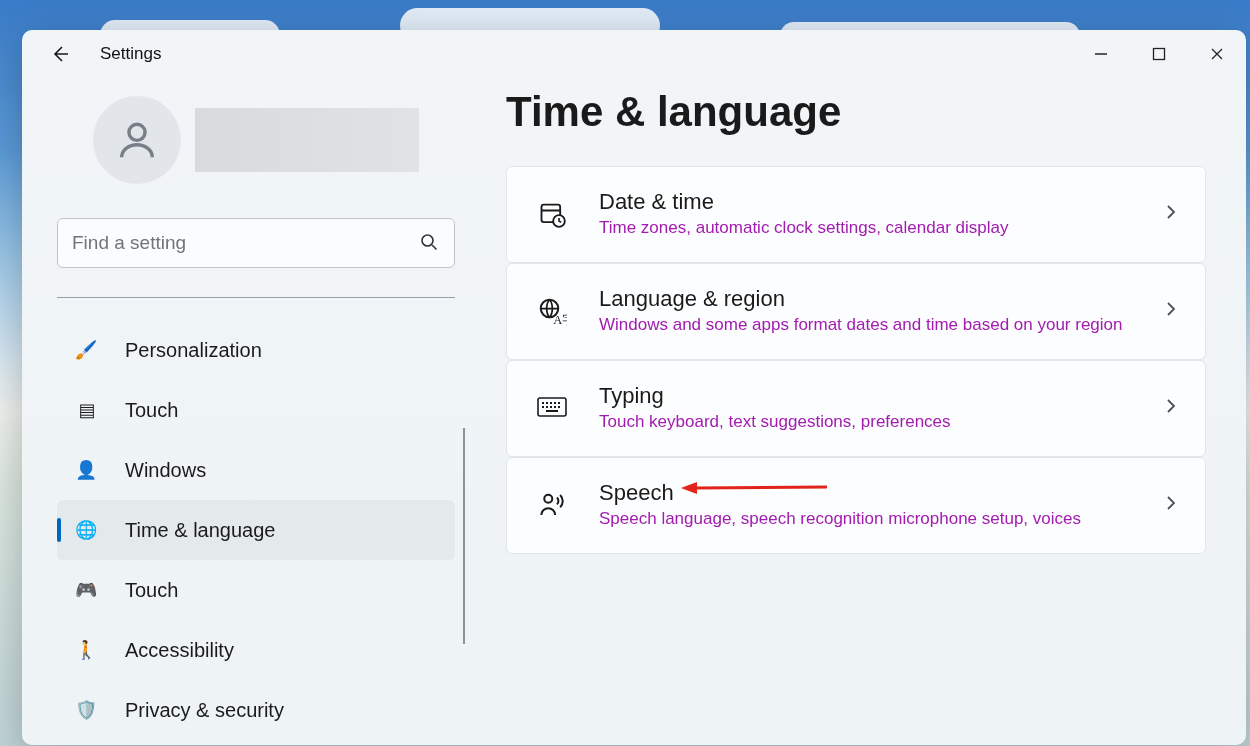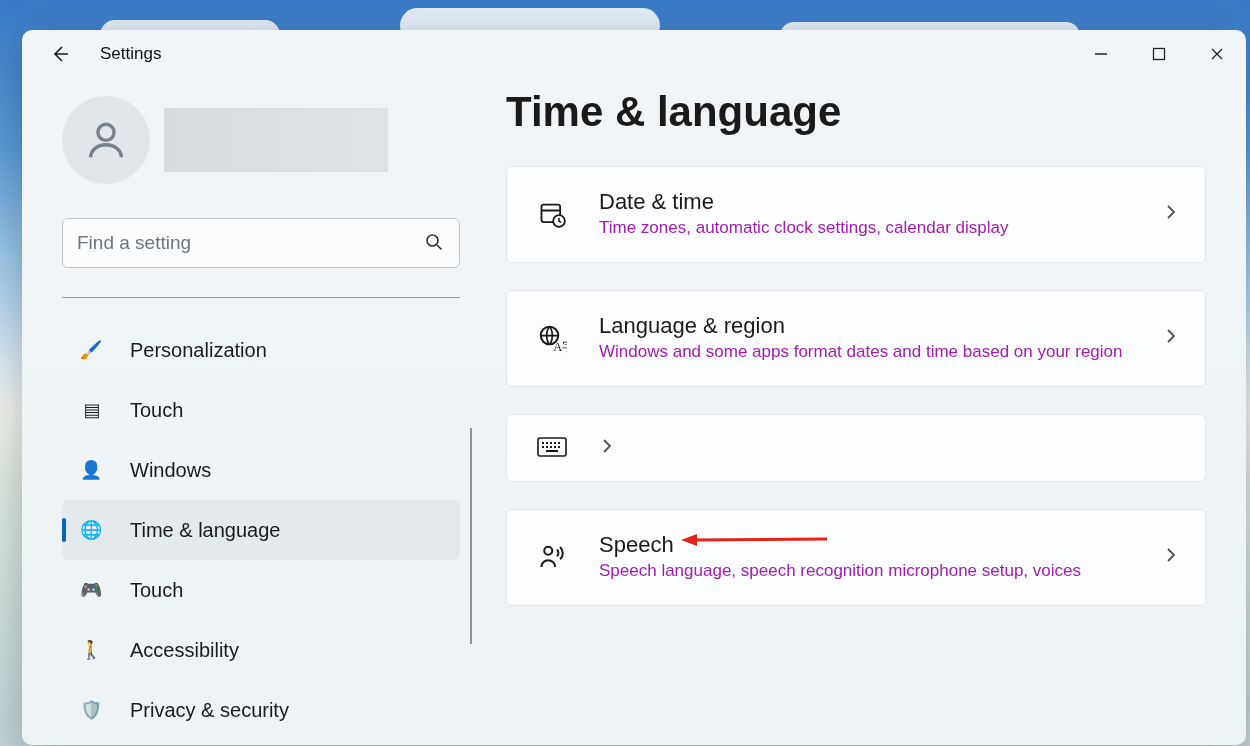--- a/index.html
+++ b/index.html
@@ -28,41 +28,41 @@
     display:flex; flex-direction:column;
     overflow:hidden;
   }
   .titlebar { height:48px; display:flex; align-items:center; position:relative; }
   .back-btn { width:40px; height:38px; margin-left:18px; display:flex;align-items:center;justify-content:center; border-radius:4px; cursor:pointer; color:#1a1a1a;}
   .title-text { font-size:17px; color:#111; margin-left:20px;}
   .win-controls { position:absolute; right:0; top:0; display:flex; height:48px; }
   .win-btn { width:58px; display:flex; align-items:center; justify-content:center; cursor:pointer; color:#222;}
 
   .body { flex:1; display:flex; min-height:0;}
-  .sidebar { width:460px; padding:18px 20px 0 40px; display:flex; flex-direction:column; min-height:0;}
+  .sidebar { width:460px; padding:18px 20px 0 28px; display:flex; flex-direction:column; min-height:0;align-items:center;}
   .profile { display:flex; align-items:center; gap:14px; margin-bottom:34px; }
   .avatar { width:88px; height:88px; border-radius:50%; background:#e2e6ea; display:flex;align-items:center;justify-content:center; color:#787f88;}
   .name-redact { width:224px; height:64px; background:linear-gradient(90deg,#d7dbde,#e0e3e5); }
 
   .search-wrap { position:relative; margin-bottom:30px; width:398px;}
   .search { width:100%; height:50px; border:1px solid #c0c4c8; background:#fbfcfd; border-radius:6px; padding:0 48px 0 14px; font-size:19px; color:#333; outline:none;}
   .search::placeholder{color:#6f757b;}
   .search-wrap .search-icon{ position:absolute; right:16px; top:14px; color:#333;}
   .search-underline{ height:1px; background:#9a9fa5; margin-top:-1px; width:398px;}
 
   .nav { position:relative; }
   .nav-scroll-edge { position:absolute; right:-10px; top:108px; width:2px; height:216px; background:#8d9298;}
   .nav-item { display:flex; align-items:center; height:60px; border-radius:6px; padding:0 18px; gap:26px; cursor:pointer; font-size:20px; color:#1b1b1b; width:398px; position:relative;}
   .nav-item.active { background:#e4e9ec; }
   .nav-item.active::before { content:""; position:absolute; left:0; top:18px; width:4px; height:24px; background:#0067c0; border-radius:3px;}
   .nav-ico { width:24px; display:flex; justify-content:center; align-items:center; font-size:18px; }
 
   .main { flex:1; padding:10px 40px 0 24px; overflow:hidden;}
   .page-title { font-size:42px; font-weight:600; color:#1a1a1a; margin:0 0 30px 0;}
-  .cards { display:flex; flex-direction:column; gap:27px; }
+  .cards { display:flex; flex-direction:column; gap:0; }
   .card { background:#fcfdfe; border:1px solid #e2e5e9; border-radius:6px; display:flex; align-items:center; padding:22px 26px 22px 28px; gap:30px; cursor:pointer; position:relative;}
   .card-ico { width:34px; min-width:34px; display:flex; align-items:center; justify-content:center; color:#1a1a1a;}
   .card-text { flex:1; min-width:0;}
   .card-title { font-size:22px; color:#1a1a1a; margin-bottom:2px;}
   .card-desc { font-size:17px; color:#a21caf; line-height:1.35;}
   .chev { color:#4b5157; }
 
   .arrow-annot { position:absolute; pointer-events:none; }
 </style>
 </head>
@@ -207,20 +207,24 @@
                     <rect x="21" y="5" width="2" height="2"></rect>
                     <rect x="5" y="9" width="2" height="2"></rect>
                     <rect x="9" y="9" width="2" height="2"></rect>
                     <rect x="13" y="9" width="2" height="2"></rect>
                     <rect x="17" y="9" width="2" height="2"></rect>
                     <rect x="21" y="9" width="2" height="2"></rect>
                     <rect x="9" y="13" width="12" height="2"></rect>
                   </g>
                 </svg>
               </div>
+              <div class="card-text">
+                <div class="card-title">Typing</div>
+                <div class="card-desc">Touch keyboard, text suggestions, preferences</div>
+              </div>
               <div class="chev"><svg width="16" height="16" viewBox="0 0 16 16">
                   <path d="M5 2l6 6-6 6" fill="none" stroke="currentColor" stroke-width="1.8"></path>
                 </svg></div>
             </div>
             <div class="card">
               <div class="card-ico">
                 <svg width="30" height="30" viewBox="0 0 24 24">
                   <circle cx="9" cy="7" r="3.2" fill="none" stroke="currentColor" stroke-width="1.6"></circle>
                   <path d="M3.5 20c0-3.2 2.7-5.5 5.5-5.5s5.5 2.3 5.5 5.5" fill="none" stroke="currentColor" stroke-width="1.6"></path>
                   <path d="M16 6c1.5 1.5 1.5 4 0 5.5M18.5 4c2.8 2.8 2.8 7 0 9.8" fill="none" stroke="currentColor" stroke-width="1.6"></path>

